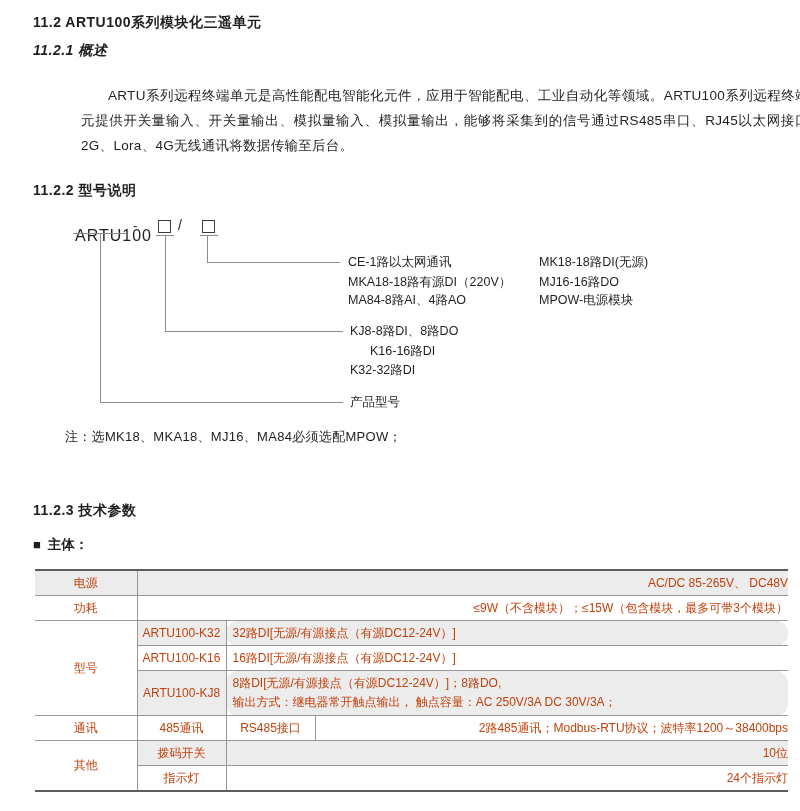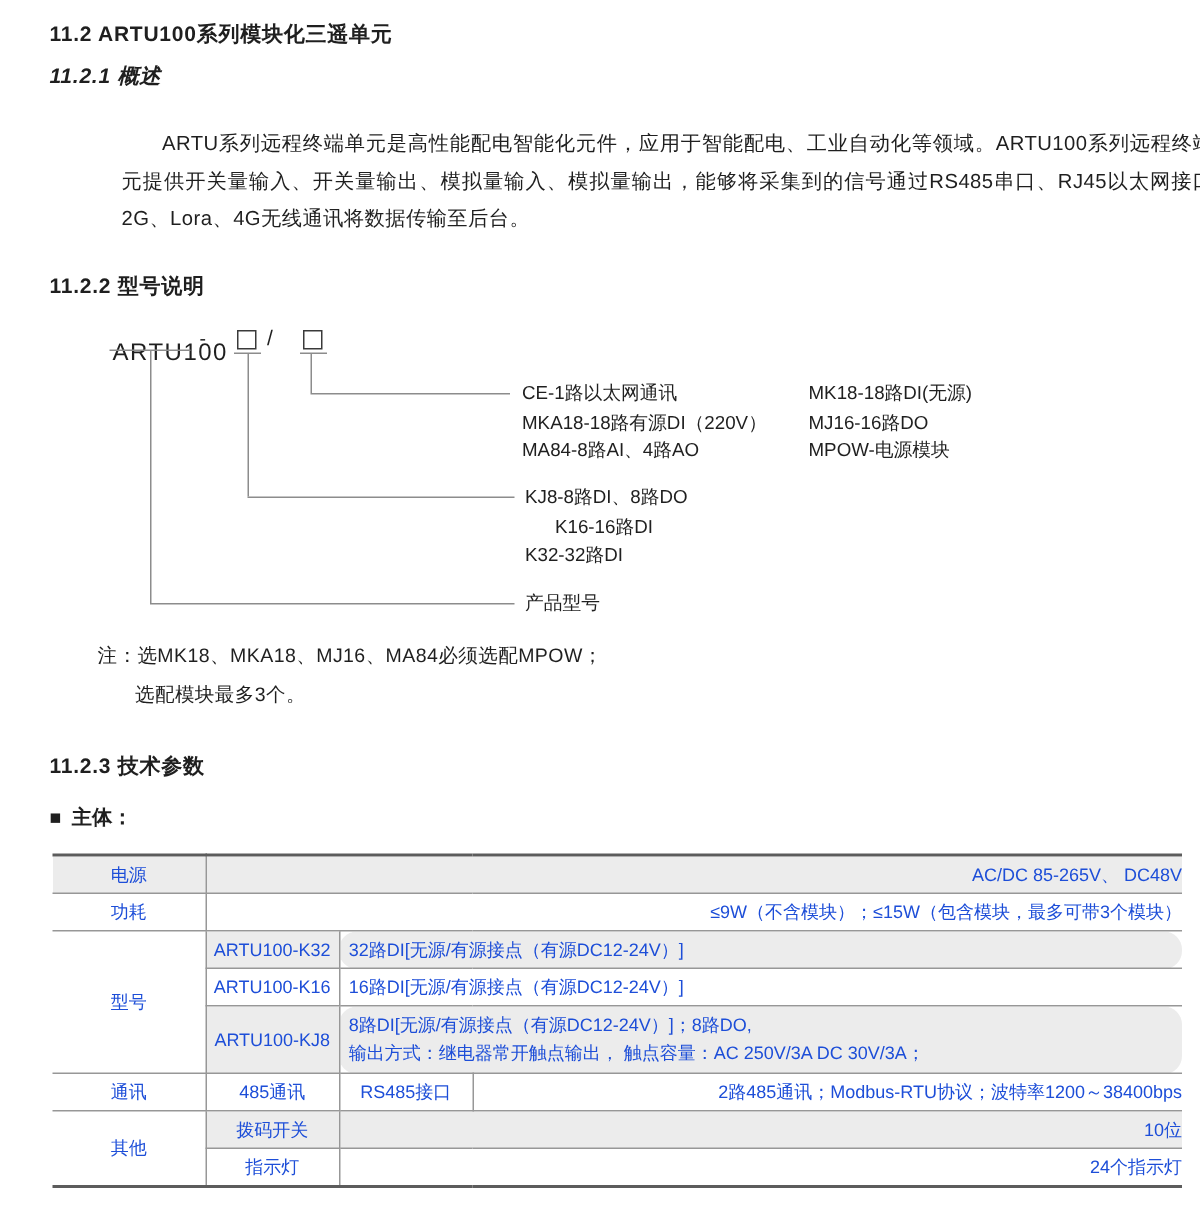--- a/index.html
+++ b/index.html
@@ -51,21 +51,21 @@
   
   .note{position:absolute;left:33px;top:424px;font-size:13px;line-height:26px;letter-spacing:.3px;margin-left:32px;}
   .note .l2{padding-left:25px;}
 
   
   .body-label{position:absolute;left:33px;top:536px;font-size:13.5px;font-weight:bold;}
   .body-label .sq{font-size:13px;margin-right:7px;}
 
   
   .spec{position:absolute;left:35px;top:569px;width:753px;border-collapse:collapse;table-layout:fixed;
-        font-size:12px;color:#1d4ed8;border-top:2px solid #5c5c5c;border-bottom:2px solid #5c5c5c;}
+        font-size:12px;color:#c2410c;border-top:2px solid #5c5c5c;border-bottom:2px solid #5c5c5c;}
   .spec td{border:1px solid #979797;padding:0;height:24px;vertical-align:middle;
            overflow:hidden;white-space:nowrap;}
   .spec td:first-child{border-left:0;}
   .spec td:last-child{border-right:0;}
   .spec tr.tall td{height:44px;}
   .spec .lab{text-align:center;}
   .spec .sub{text-align:center;}
   .spec .val{text-align:right;padding-left:14px;}
   .spec .desc{text-align:left;padding-left:6px;border-radius:12px;}
   .spec .shade{background:#ececec;}
@@ -110,21 +110,20 @@
 
     <div class="opt k0">KJ8-8路DI、8路DO</div>
     <div class="opt k1">K16-16路DI</div>
     <div class="opt k2">K32-32路DI</div>
 
     <div class="opt prod">产品型号</div>
   </div>
 
   <div class="note">
     <div class="l1">注：选MK18、MKA18、MJ16、MA84必须选配MPOW；</div>
-    <div class="l2">选配模块最多3个。</div>
   </div>
 
   <div class="h-sub h-tech">11.2.3 技术参数</div>
 
   <div class="body-label">
     <span class="sq">■</span><span>主体：</span>
   </div>
 
   <table class="spec">
     <colgroup>

